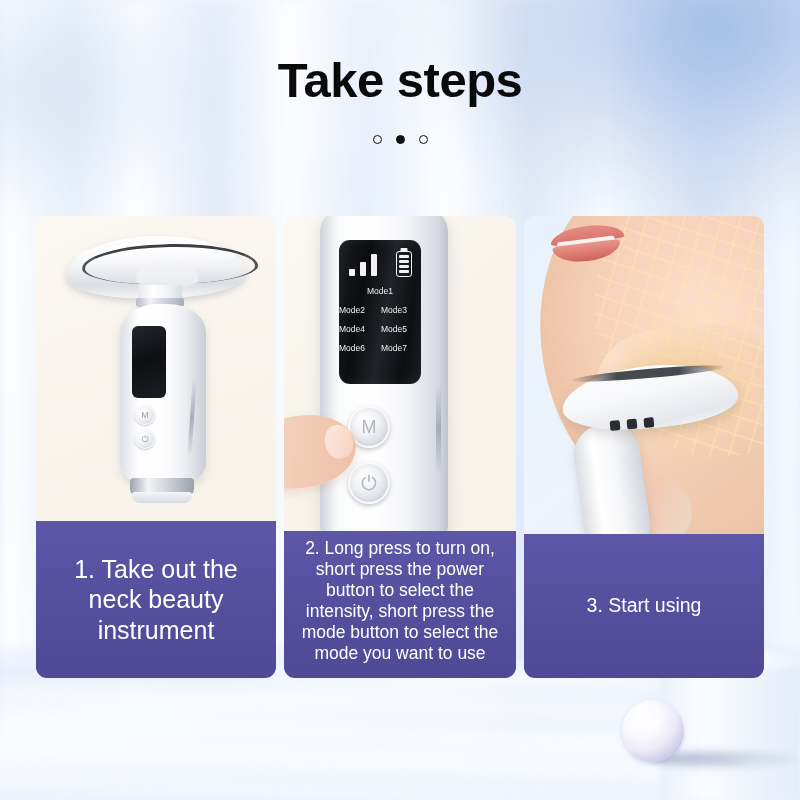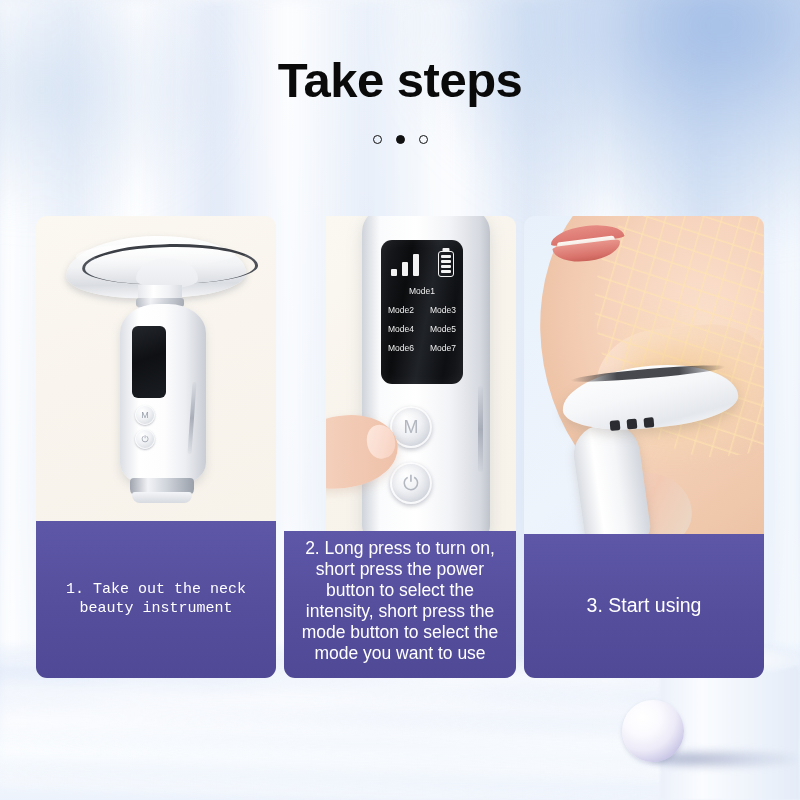--- a/index.html
+++ b/index.html
@@ -104,25 +104,25 @@
     position:absolute; left:0; right:0; bottom:0;
     background:linear-gradient(180deg,#5e57a8 0%, #544e9c 55%, #4f4996 100%);
     color:#fff; display:flex; align-items:center; justify-content:center;
     text-align:center; padding:6px 10px;
     font-size:19px; line-height:1.22; font-weight:400;
   }
 
   
   #card1{ left:36px; top:216px; width:240px; height:462px; }
   #card1 .card-img{ height:305px; background:linear-gradient(160deg,#fbf7f1 0%, #f9f5ee 45%, #f7f2ea 100%); }
-  #card1 .caption{ height:157px; font-size:15px;font-family:Liberation Mono, monospace; }
+  #card1 .caption{ height:157px; font-size:25px; }
 
   
   #card2{ left:284px; top:216px; width:232px; height:462px; }
-  #card2 .card-img{ height:315px; background:linear-gradient(135deg,#fbf8f2 0%, #f8f4ec 50%, #f7f3eb 100%);margin-left:42px; }
+  #card2 .card-img{ height:315px; background:linear-gradient(135deg,#fbf8f2 0%, #f8f4ec 50%, #f7f3eb 100%); }
   #card2 .caption{ height:147px; font-size:17.5px; line-height:1.2; align-items:flex-start; padding-top:7px; }
 
   
   #card3{ left:524px; top:216px; width:240px; height:462px;text-decoration:underline; }
   #card3 .card-img{ height:318px; background:linear-gradient(140deg,#e8f1fb 0%, #eef4fc 60%, #e6eefb 100%); }
   #card3 .caption{ height:144px; font-size:19.5px; }
 
   
   .dev1{ position:absolute; left:44px; top:14px; width:152px; height:284px; }
   .d1-head{
@@ -217,21 +217,21 @@
     position:absolute; right:9px; top:11px; width:16px; height:26px;
     border:1.6px solid #f2f2f2; border-radius:3px;
     display:flex; flex-direction:column; justify-content:center; gap:1.6px; padding:2px;
   }
   .d2-batt::before{
     content:""; position:absolute; left:50%; top:-4px; transform:translateX(-50%);
     width:7px; height:3px; background:#f2f2f2; border-radius:1px 1px 0 0;
   }
   .d2-batt span{ display:block; height:3.4px; background:#f2f2f2; border-radius:1px; }
   .d2-modes{ position:absolute; left:0; right:0; top:46px; color:#f0f0f0; font-size:8.5px; }
-  .d2-mode-row{ display:flex; justify-content:center; gap:16px; margin-bottom:9px; }
+  .d2-mode-row{ display:flex; gap:16px; margin-bottom:9px; }
   .d2-mode-row.single{ justify-content:center; }
   .d2-mode{ white-space:nowrap; }
   .d2-btn{
     position:absolute; border-radius:50%;
     background:radial-gradient(circle at 36% 30%, #ffffff 0%, #f1f2f5 40%, #d3d7de 80%, #c0c4cc 100%);
     box-shadow:0 2px 4px rgba(110,116,132,.40), inset 0 0 0 2px rgba(255,255,255,.85), inset 0 0 10px rgba(160,166,180,.35);
     display:flex; align-items:center; justify-content:center;
     color:#b2b7c0;
   }
   .d2-btn.m{ left:64px; top:190px; width:42px; height:42px; font-size:18px; font-weight:500; }

